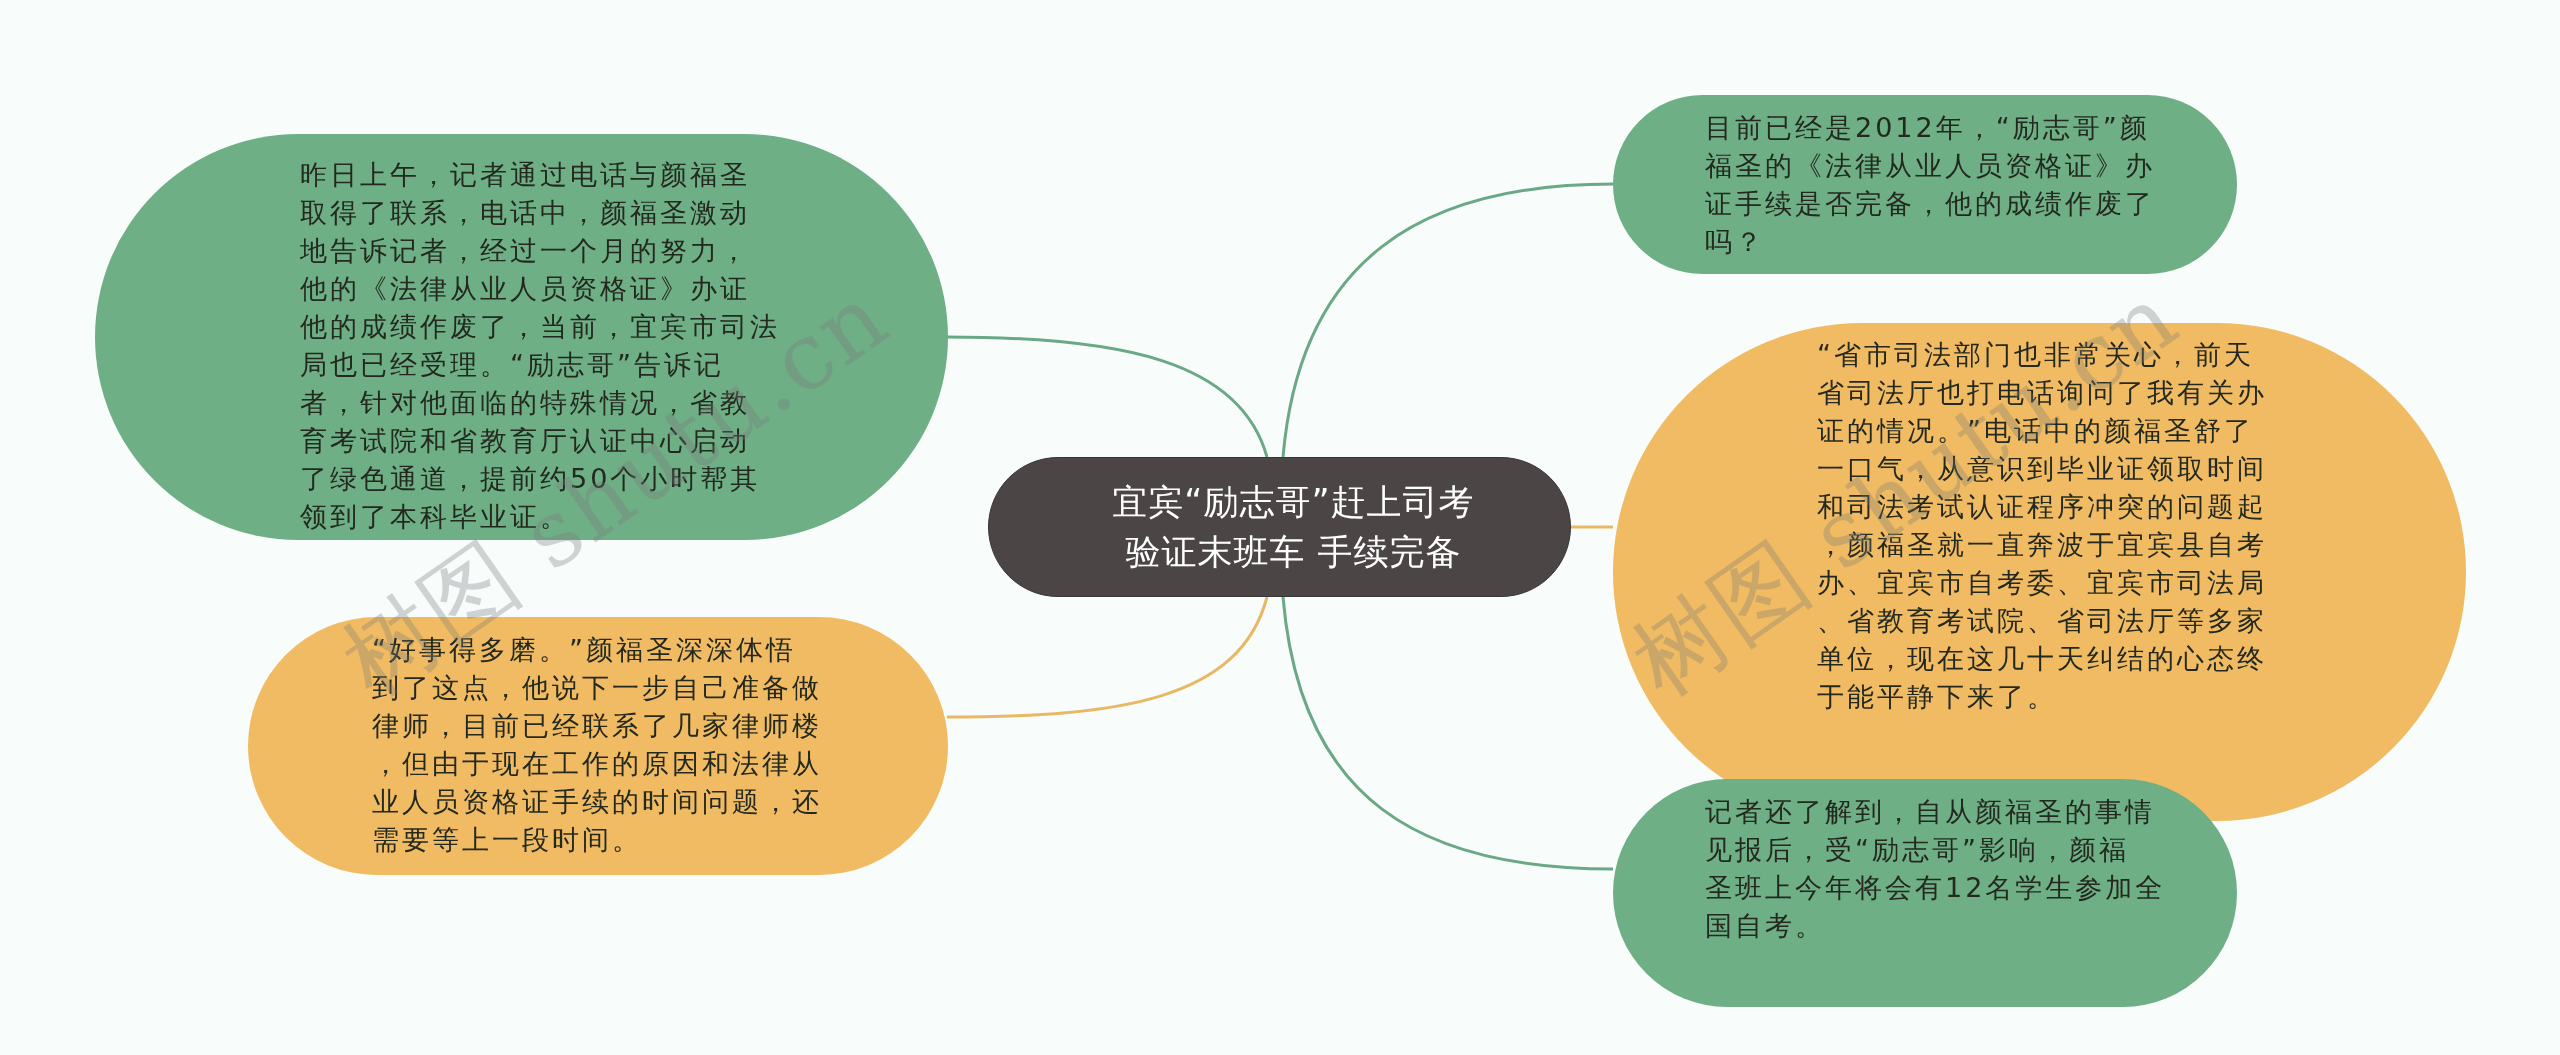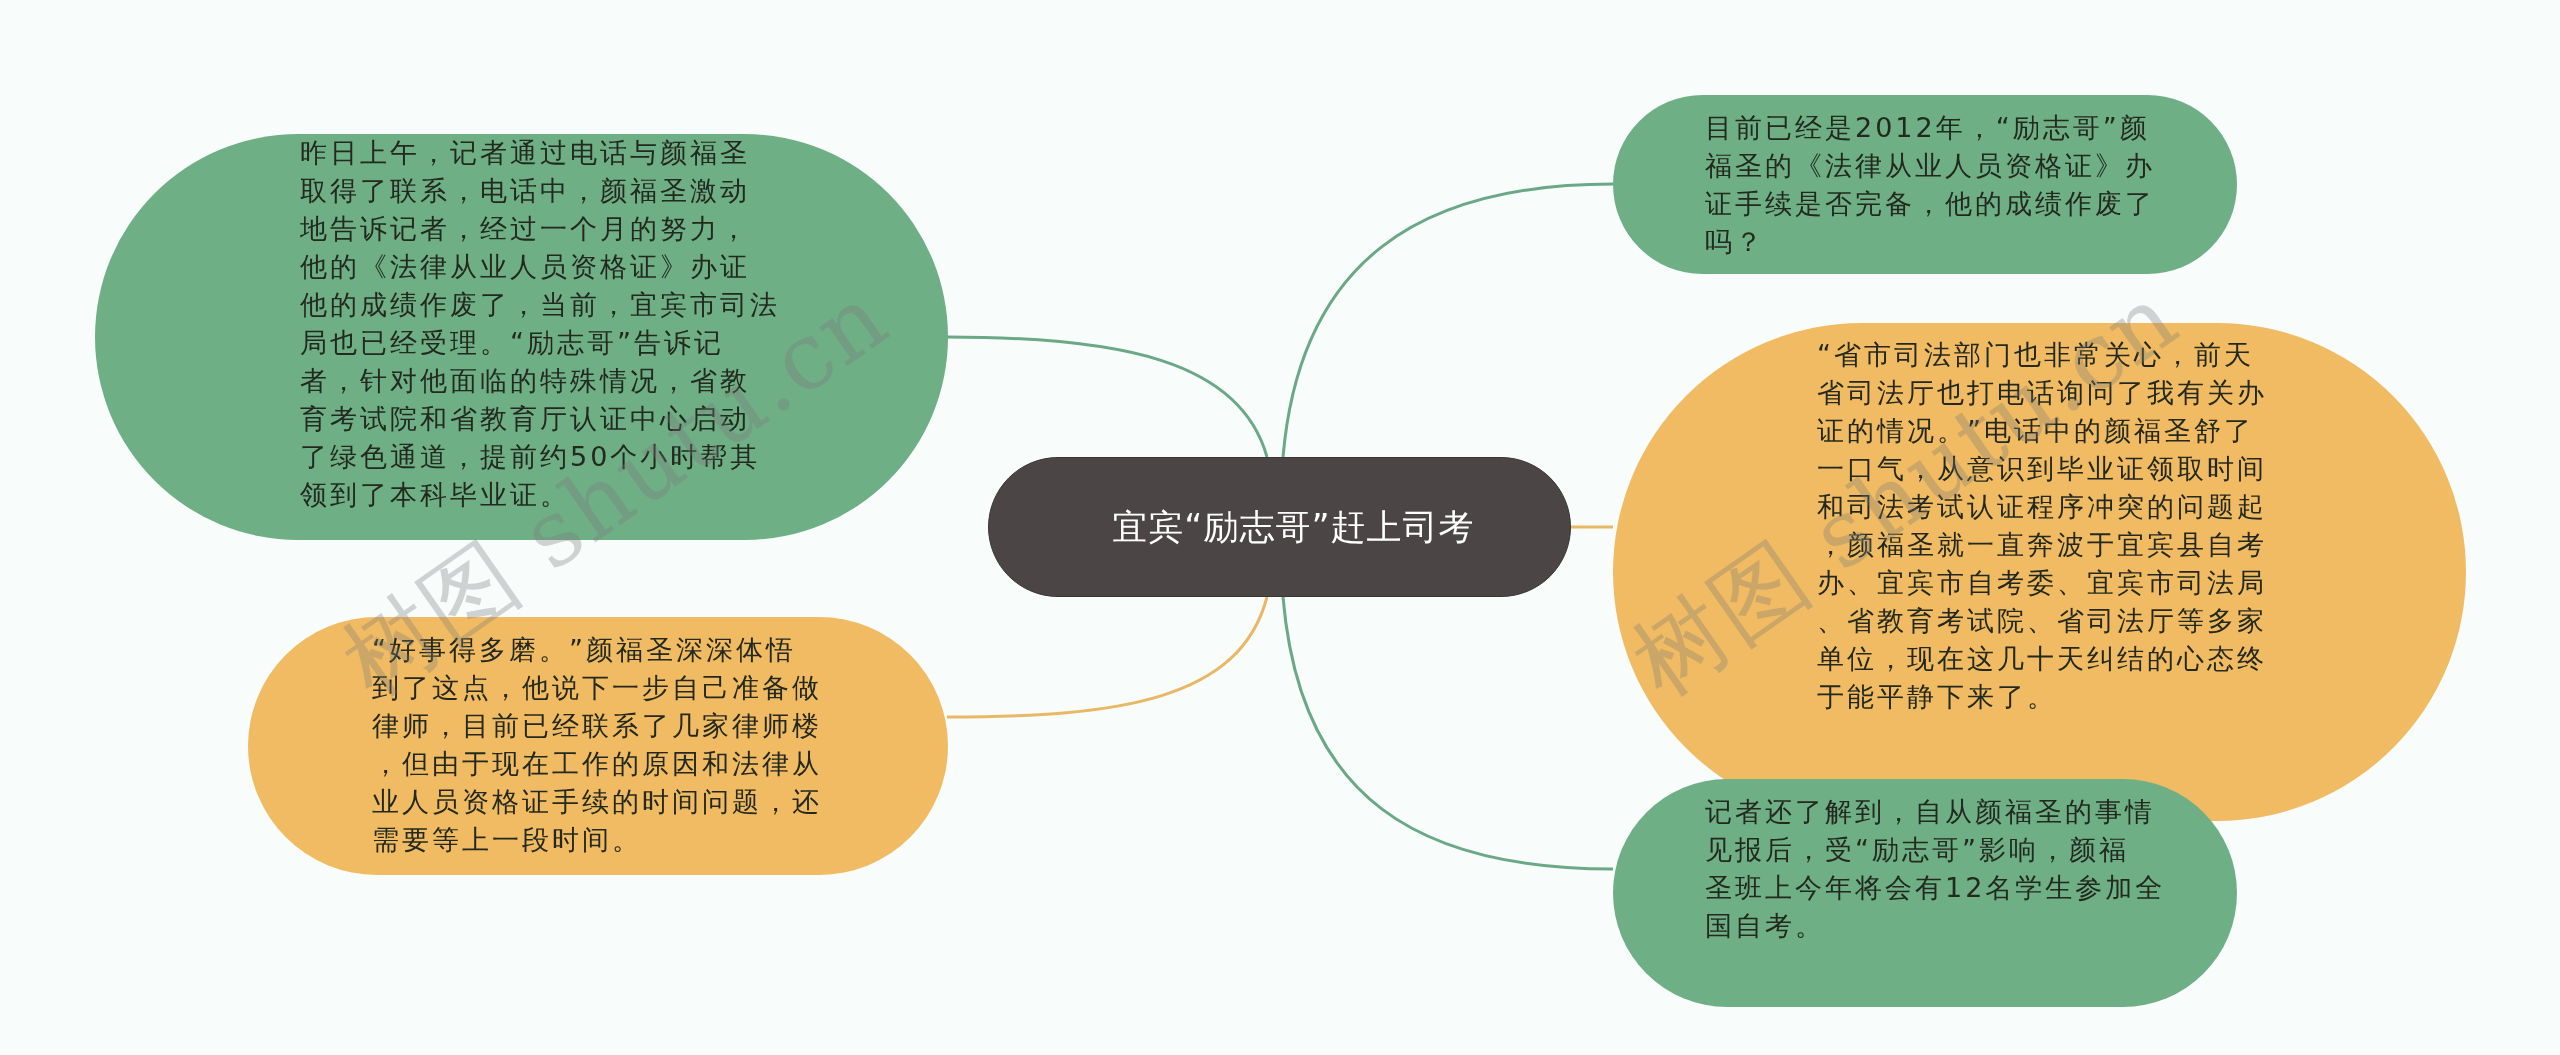--- a/index.html
+++ b/index.html
@@ -80,21 +80,21 @@
     <path d="M 947 717 C 1120 717, 1240 700, 1267 597" fill="none" stroke="#e8b865" stroke-width="3"></path>
 
     <path d="M 1283 457 C 1300 260, 1420 184, 1613 184" fill="none" stroke="#6aa886" stroke-width="3"></path>
 
     <path d="M 1571 527 L 1613 527" fill="none" stroke="#e8b865" stroke-width="3"></path>
 
     <path d="M 1283 597 C 1300 800, 1420 869, 1613 869" fill="none" stroke="#6aa886" stroke-width="3"></path>
   </svg>
 
   <div class="node green" style="left:95px; top:134px; width:853px; height:406px;">
-    <div class="node-text" style="left:205px; top:0;">
+    <div class="node-text" style="left:205px; top:22px;">
       <span class="line">昨日上午，记者通过电话与颜福圣</span>
       <span class="line">取得了联系，电话中，颜福圣激动</span>
       <span class="line">地告诉记者，经过一个月的努力，</span>
       <span class="line">他的《法律从业人员资格证》办证</span>
       <span class="line">他的成绩作废了，当前，宜宾市司法</span>
       <span class="line">局也已经受理。“励志哥”告诉记</span>
       <span class="line">者，针对他面临的特殊情况，省教</span>
       <span class="line">育考试院和省教育厅认证中心启动</span>
       <span class="line">了绿色通道，提前约50个小时帮其</span>
       <span class="line">领到了本科毕业证。</span>
@@ -108,20 +108,21 @@
       <span class="line">律师，目前已经联系了几家律师楼</span>
       <span class="line">，但由于现在工作的原因和法律从</span>
       <span class="line">业人员资格证手续的时间问题，还</span>
       <span class="line">需要等上一段时间。</span>
     </div>
   </div>
 
   <div class="node root" style="left:988px; top:457px; width:583px; height:140px;">
     <div class="root-text">
       <span class="line">宜宾“励志哥”赶上司考</span>
+      <span class="line">验证末班车 手续完备</span>
     </div>
   </div>
 
   <div class="node green" style="left:1613px; top:95px; width:624px; height:179px;">
     <div class="node-text" style="left:92px; top:14px;">
       <span class="line">目前已经是2012年，“励志哥”颜</span>
       <span class="line">福圣的《法律从业人员资格证》办</span>
       <span class="line">证手续是否完备，他的成绩作废了</span>
       <span class="line">吗？</span>
     </div>

